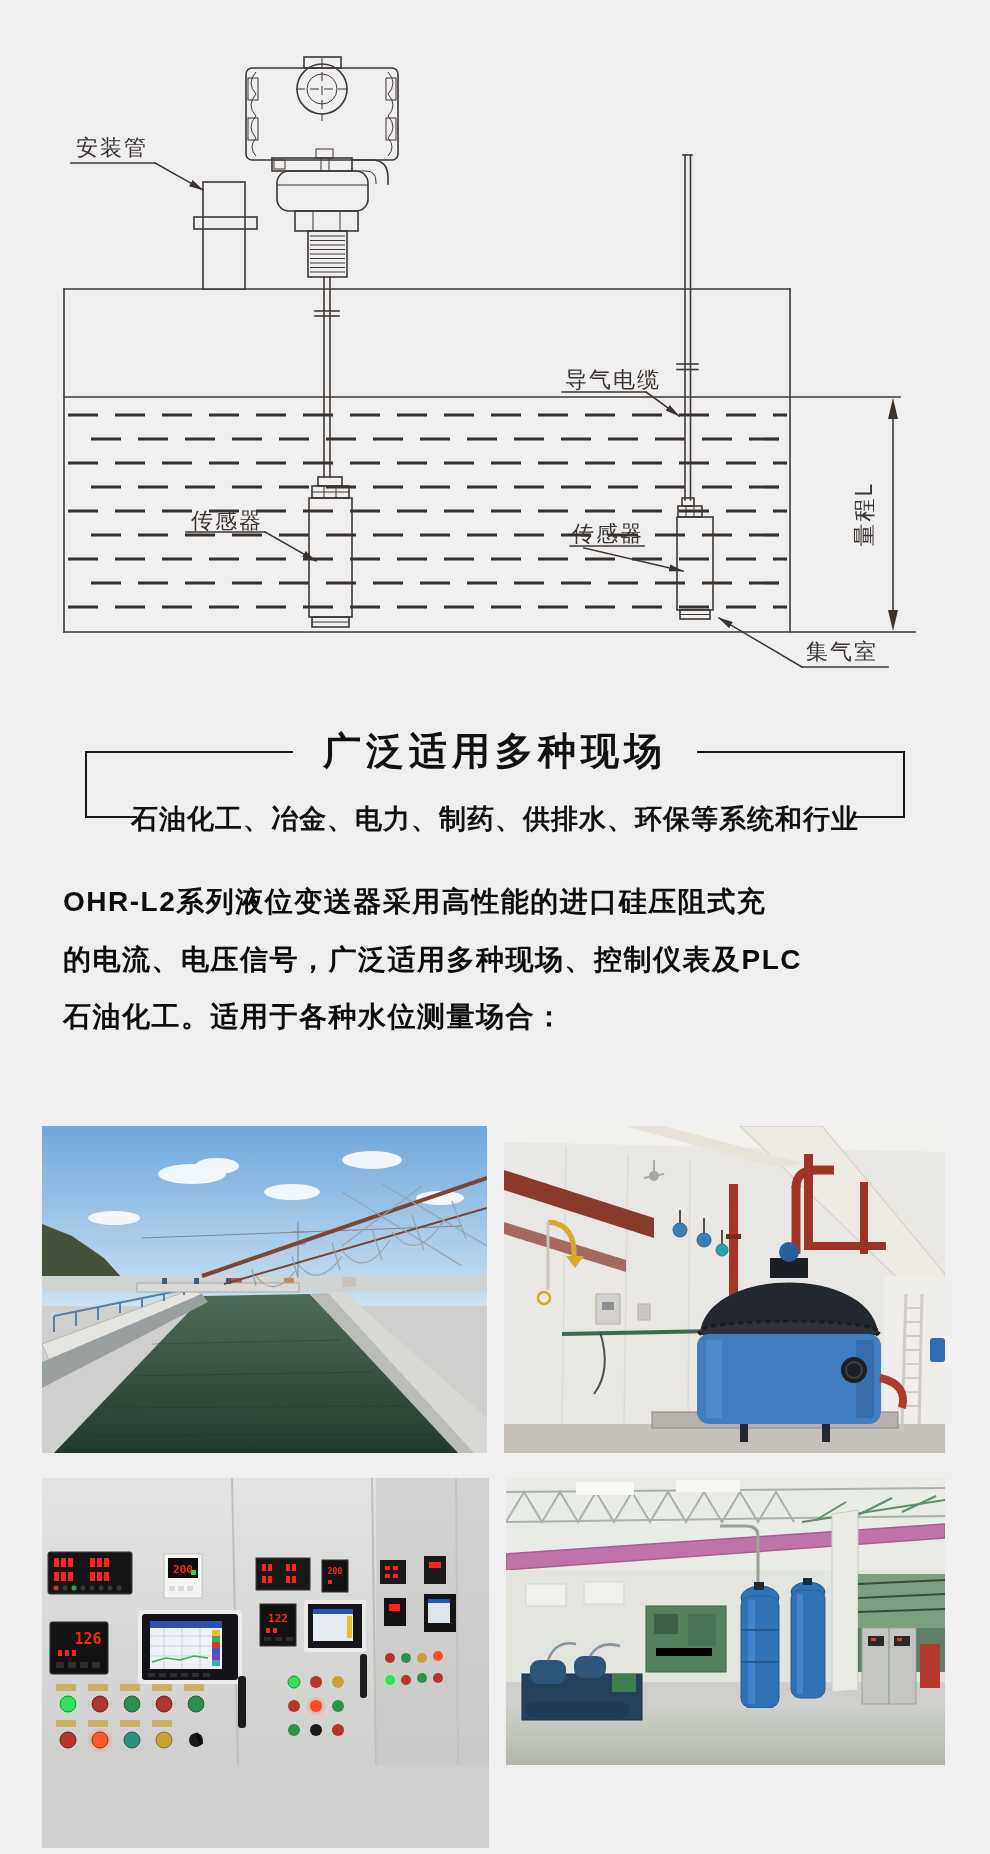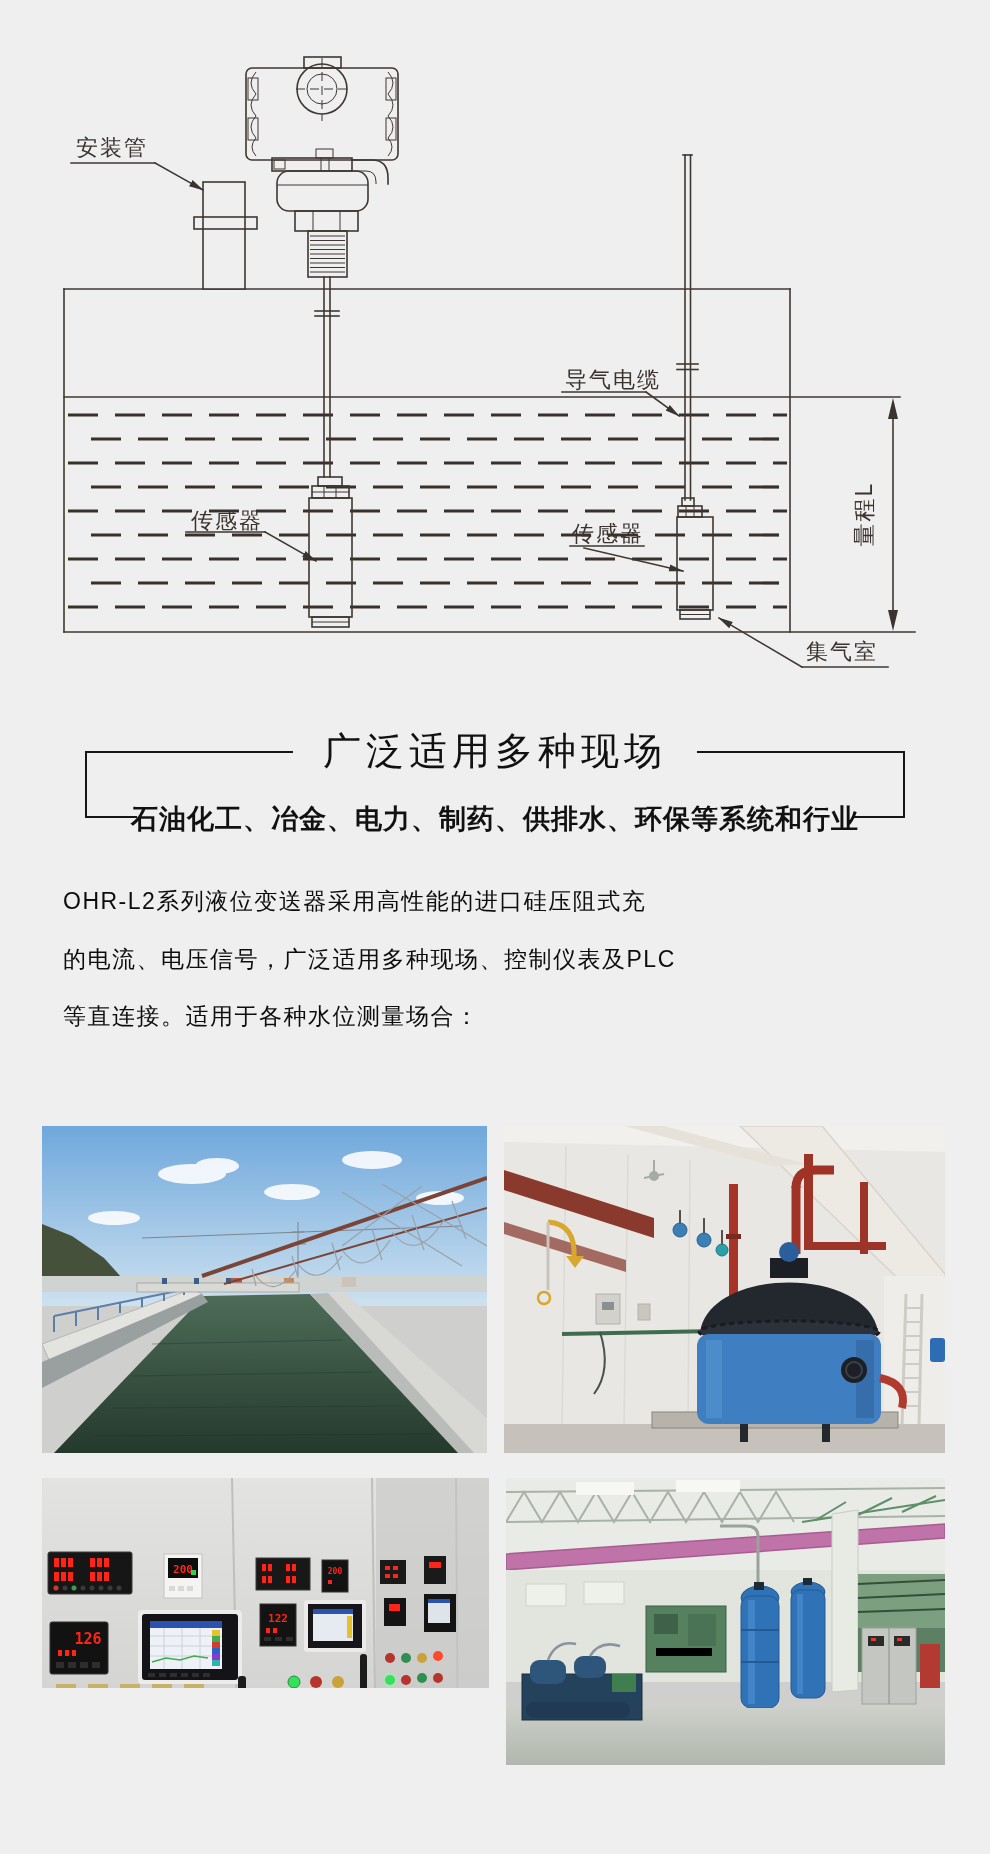--- a/index.html
+++ b/index.html
@@ -14,32 +14,32 @@
   .ln{stroke:#3f3732;stroke-width:1.6;fill:none;stroke-linecap:square;}
   .ln-thin{stroke:#3f3732;stroke-width:1;fill:none;}
   .ln-bgfill{stroke:#3f3732;stroke-width:1.6;fill:#f0eff0;}
   .dash{stroke:#38302b;stroke-width:3.2;fill:none;stroke-dasharray:30 17;}
   .dia-label{font-size:22px;fill:#3a332e;letter-spacing:2px;}
   .dim-label{font-size:23px;fill:#3a332e;letter-spacing:2px;}
   .arrfill{fill:#3a332e;stroke:none;}
   
   .sec-title{
     left:0;right:0;top:726px;text-align:center;
-    font-size:38px;font-weight:normal;color:#111;letter-spacing:5px;
+    font-size:38px;font-weight:bold;color:#111;letter-spacing:5px;
   }
   .hline{background:#161616;height:2px;}
   .vline{background:#161616;width:2px;}
   .sec-sub{
     left:0;right:0;top:801px;text-align:center;
     font-size:27px;font-weight:bold;color:#111;letter-spacing:1px;
   }
   
   #intro{left:63px;top:873px;width:890px;}
   .intro-line{
-    font-size:23px;font-weight:normal;color:#0d0d0d;
+    font-size:28px;font-weight:bold;color:#0d0d0d;
     line-height:57.5px;letter-spacing:1.5px;white-space:nowrap;
   }
   
   .photo{overflow:hidden;background:#cfcfcd;}
   .photo svg{display:block;}
   .led{font-family:"DejaVu Sans Mono",monospace;font-weight:bold;fill:#ff2418;}
 </style>
 </head>
 <body>
 
@@ -194,21 +194,21 @@
   <div class="abs hline" style="left:697px;top:751px;width:208px;"></div>
   <div class="abs vline" style="left:85px;top:751px;height:67px;"></div>
   <div class="abs vline" style="left:903px;top:751px;height:67px;"></div>
   <div class="abs hline" style="left:85px;top:816px;width:52px;"></div>
   <div class="abs hline" style="left:853px;top:816px;width:52px;"></div>
   <div class="abs sec-sub">石油化工、冶金、电力、制药、供排水、环保等系统和行业</div>
 
   <div id="intro" class="abs">
     <div class="intro-line">OHR-L2系列液位变送器采用高性能的进口硅压阻式充</div>
     <div class="intro-line">的电流、电压信号，广泛适用多种现场、控制仪表及PLC</div>
-    <div class="intro-line">等直连接。适用于各种水位测量场合：</div>
+    <div class="intro-line">石油化工。适用于各种水位测量场合：</div>
   </div>
 
   <div class="abs photo" style="left:42px;top:1126px;width:445px;height:327px;">
     <svg width="445" height="327" viewBox="0 0 445 327">
       <defs>
         <linearGradient id="sky1" x1="0" y1="0" x2="0" y2="1">
           <stop offset="0" stop-color="#6fa8dc"></stop>
             <stop offset="1" stop-color="#cde1f0"></stop>
         </linearGradient>
         <linearGradient id="water1" x1="0" y1="0" x2="0" y2="1">
@@ -361,21 +361,21 @@
         <rect x="352" y="214" width="18" height="78" fill="#2f639c" opacity="0.6"></rect>
         <circle cx="350" cy="244" r="13" fill="#1c2026"></circle>
         <circle cx="350" cy="244" r="8" fill="none" stroke="#3a4048" stroke-width="2"></circle>
         <path d="M376,252 q28,6 22,30" stroke="#b03a2e" stroke-width="8" fill="none"></path>
         <rect x="236" y="298" width="8" height="18" fill="#23272e"></rect>
         <rect x="318" y="298" width="8" height="18" fill="#23272e"></rect>
       </g>
     </svg>
   </div>
 
-  <div class="abs photo" style="left:42px;top:1478px;width:447px;height:210px;">
+  <div class="abs photo" style="left:42px;top:1478px;width:447px;height:370px;">
     <svg width="447" height="287" viewBox="0 0 447 287">
       <defs>
         <linearGradient id="pan3" x1="0" y1="0" x2="0" y2="1">
           <stop offset="0" stop-color="#e3e3e1"></stop>
             <stop offset="1" stop-color="#cfcfcd"></stop>
         </linearGradient>
         <radialGradient id="glowG" cx="0.5" cy="0.5" r="0.5">
           <stop offset="0" stop-color="#8cffa8" stop-opacity="0.9"></stop>
             <stop offset="1" stop-color="#8cffa8" stop-opacity="0"></stop>
         </radialGradient>

